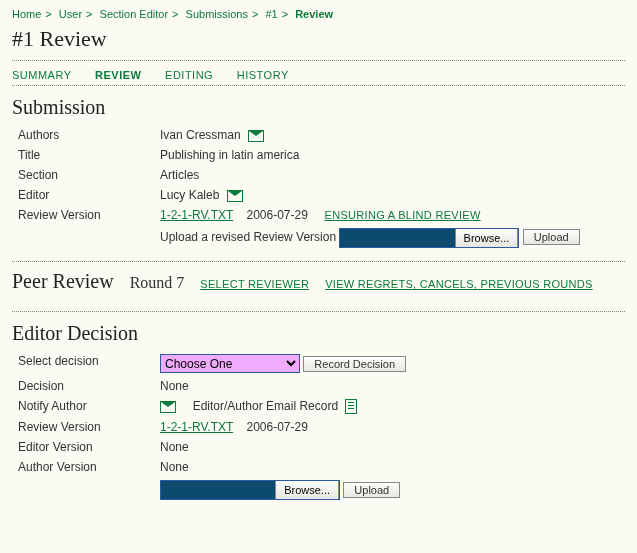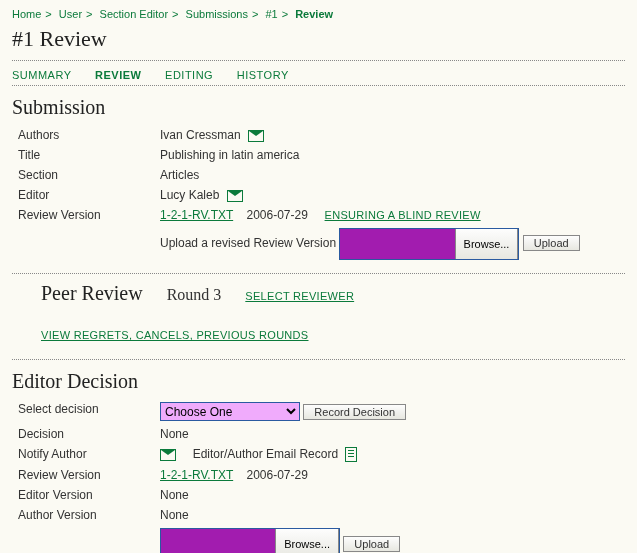--- a/index.html
+++ b/index.html
@@ -78,26 +78,26 @@
     font-size: 11px;
     background: linear-gradient(#fdfdfd, #e7e7e0);
     border: 1px solid #888;
     padding: 1px 10px;
     cursor: pointer;
     color: #333;
   }
   .file-box {
     display: inline-block;
     border: 1px solid #2a5aa0;
-    background: #a21caf;
+    background: #0c4a6e;
     padding: 0;
     font-size: 11px;
     vertical-align: middle;
     box-sizing: border-box;
-    height: 32px;
+    height: 20px;
     overflow: hidden;
     white-space: nowrap;
   }
   .file-box .file-text {
     display: inline-block;
     height: 100%;
     padding: 2px 4px;
     box-sizing: border-box;
   }
   .file-box .browse-btn {
@@ -113,21 +113,21 @@
     height: 100%;
   }
   select.decision {
     font-family: Arial, sans-serif;
     font-size: 12px;
     border: 1px solid #2a5aa0;
     background: #f0abfc;
     width: 140px;
     height: 19px;
   }
-  .peer-row { display: flex; align-items: baseline; gap: 24px; margin-top: 8px; flex-wrap: wrap; margin-left: 29px; }
+  .peer-row { display: flex; align-items: baseline; gap: 16px; margin-top: 8px; flex-wrap: wrap; }
   .peer-row h2 { margin: 0; }
   .round {
     font-family: Georgia, "Times New Roman", serif;
     font-size: 16px;
     font-weight: normal;
   }
   .cap-link {
     font-size: 11px;
     letter-spacing: 0.3px;
     color: #0b7a3b;
@@ -206,21 +206,21 @@
       <button class="btn">Upload</button>
     </td>
   </tr>
 </tbody>
   </table>
 
 <hr class="dotted-sep" style="margin-top:10px;">
 
 <div class="peer-row">
   <h2 class="section-title">Peer Review</h2>
-  <span class="round">Round 3</span>
+  <span class="round">Round 7</span>
   <a class="cap-link">SELECT REVIEWER</a>
   <a class="cap-link">VIEW REGRETS, CANCELS, PREVIOUS ROUNDS</a>
 </div>
 
 <hr class="dotted-sep" style="margin-top:18px;">
 
 <h2 class="section-title">Editor Decision</h2>
 <table class="data">
   <tbody>
       <tr>

